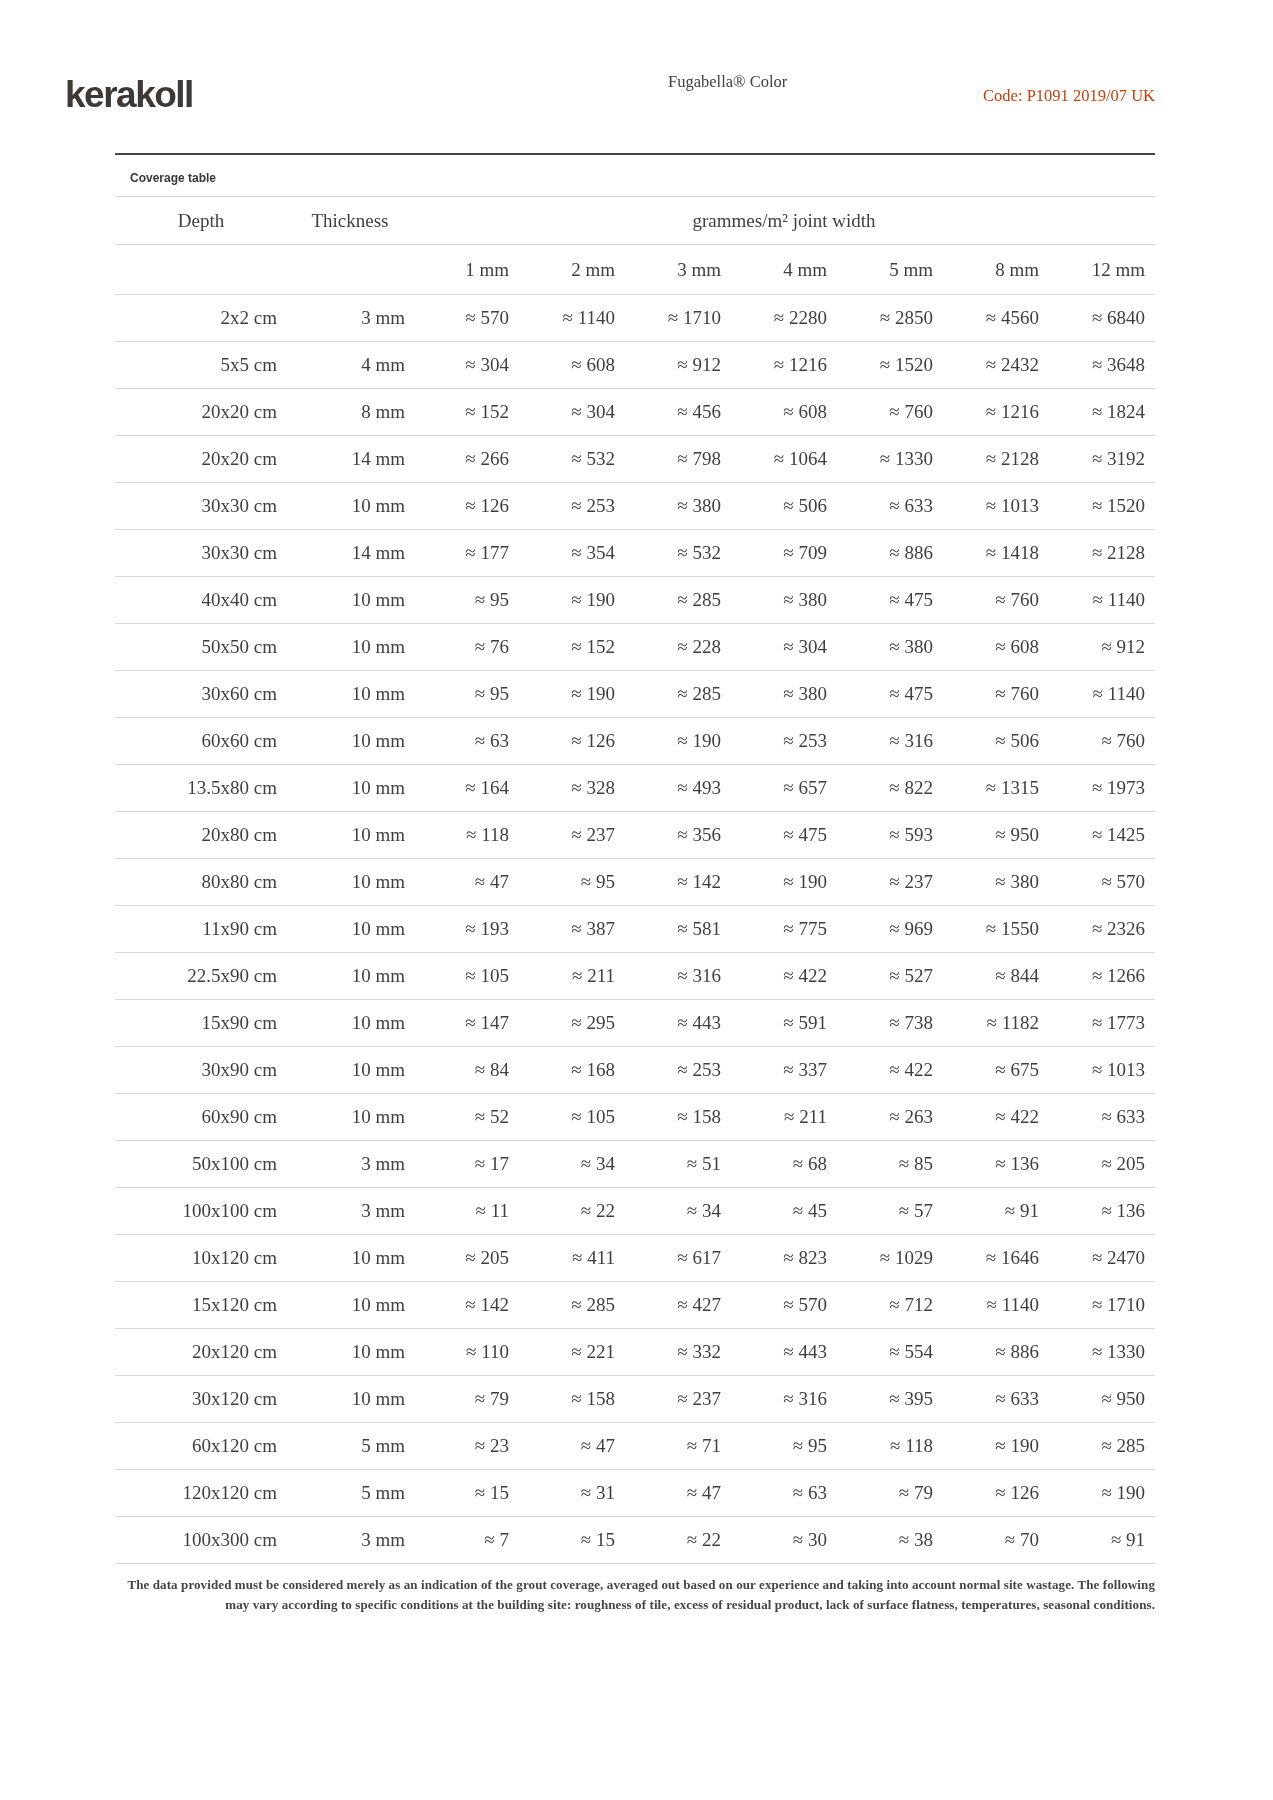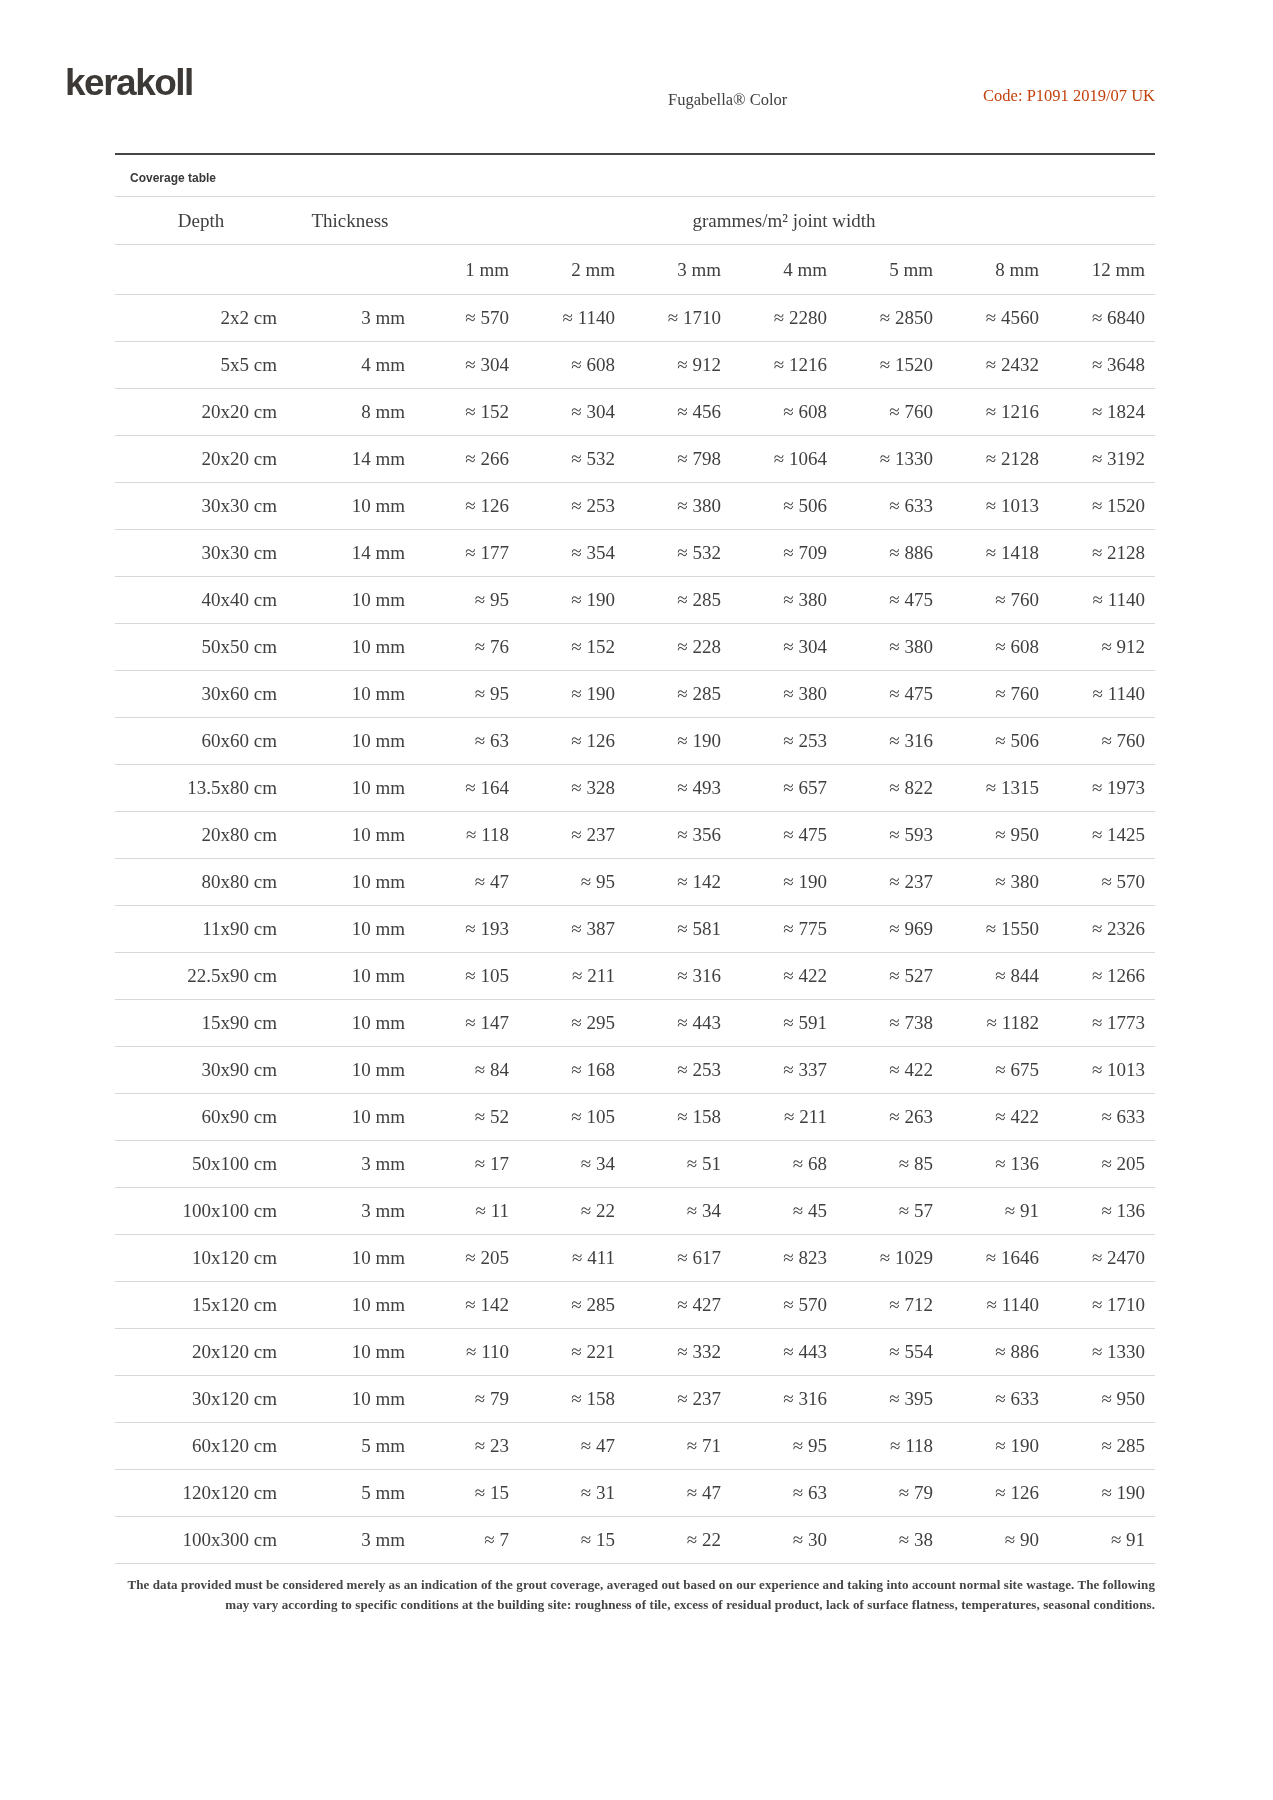--- a/index.html
+++ b/index.html
@@ -13,31 +13,31 @@
     height: 1800px;
     background: #ffffff;
     font-family: "Liberation Serif", "DejaVu Serif", serif;
     color: #3f3f3f;
     overflow: hidden;
   }
   
   .brand-logo {
     position: absolute;
     left: 65px;
-    top: 62px;
+    top: 74px;
     font-family: "Liberation Sans", sans-serif;
     font-weight: 700;
     font-size: 37px;
     letter-spacing: -1.5px;
     color: #3c3936;
   }
   .product-name {
     position: absolute;
     left: 668px;
-    top: 90px;
+    top: 72px;
     font-size: 16.5px;
     color: #3f3f3f;
   }
   .doc-code {
     position: absolute;
     right: 118px;
     top: 86px;
     font-size: 16.5px;
     color: #c2410c;
     text-align: right;
@@ -448,21 +448,21 @@
             <td class="num">≈ 190</td>
           </tr>
           <tr>
             <td class="depth">100x300 cm</td>
             <td class="thickness">3 mm</td>
             <td class="num">≈ 7</td>
             <td class="num">≈ 15</td>
             <td class="num">≈ 22</td>
             <td class="num">≈ 30</td>
             <td class="num">≈ 38</td>
-            <td class="num">≈ 90</td>
+            <td class="num">≈ 70</td>
             <td class="num">≈ 91</td>
           </tr>
         </tbody>
     </table>
 
     <div class="footnote">The data provided must be considered merely as an indication of the grout coverage, averaged out based on our experience and taking into account normal site wastage. The following may vary according to specific conditions at the building site: roughness of tile, excess of residual product, lack of surface flatness, temperatures, seasonal conditions.</div>
 
   </div>
 </div>
 

